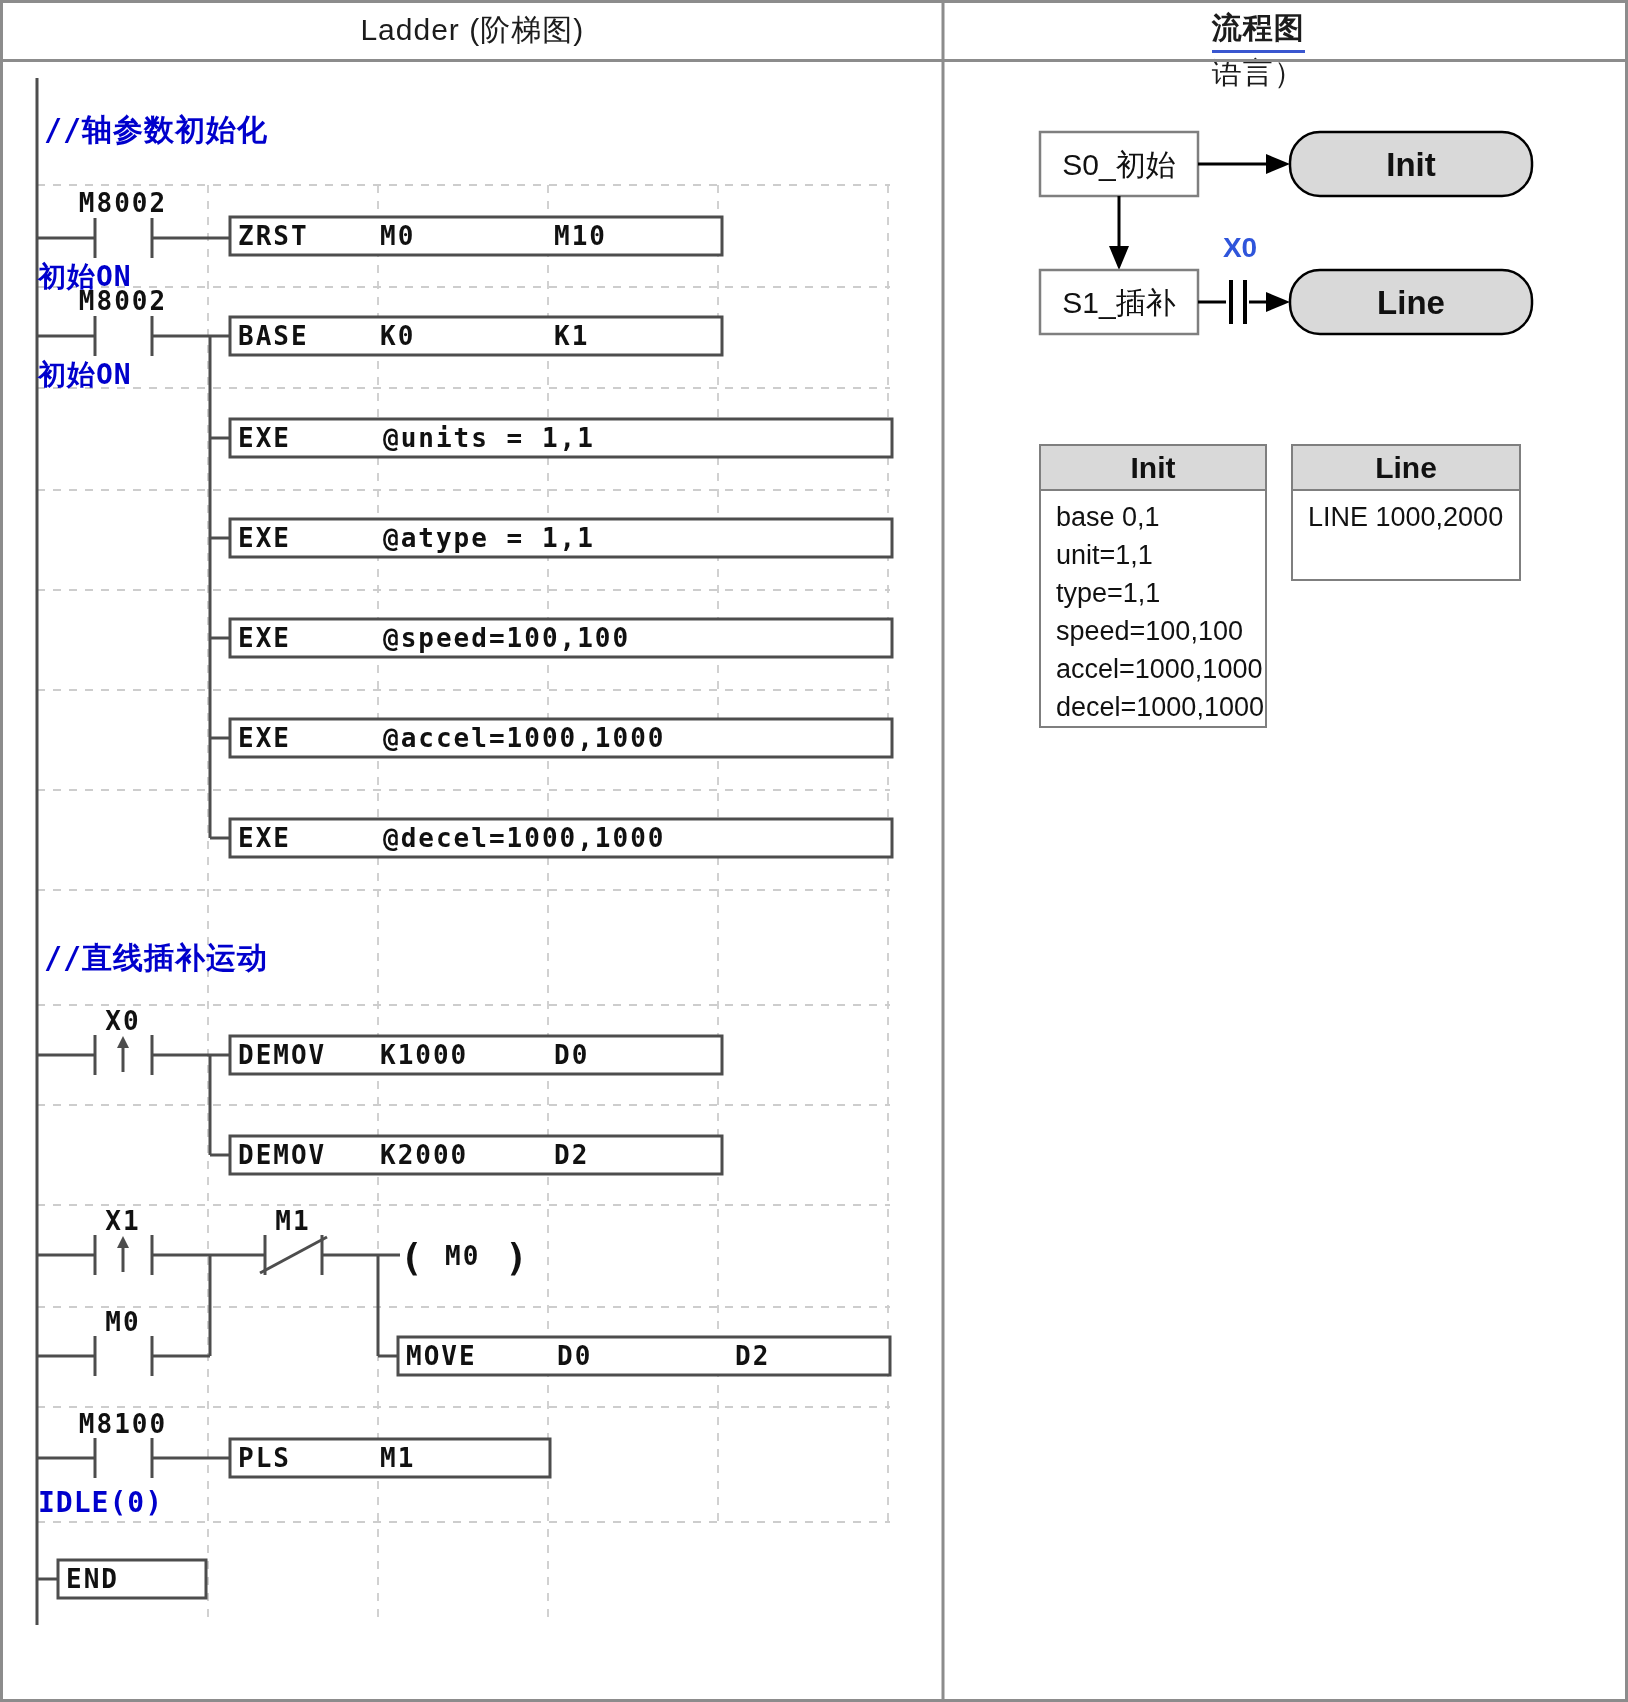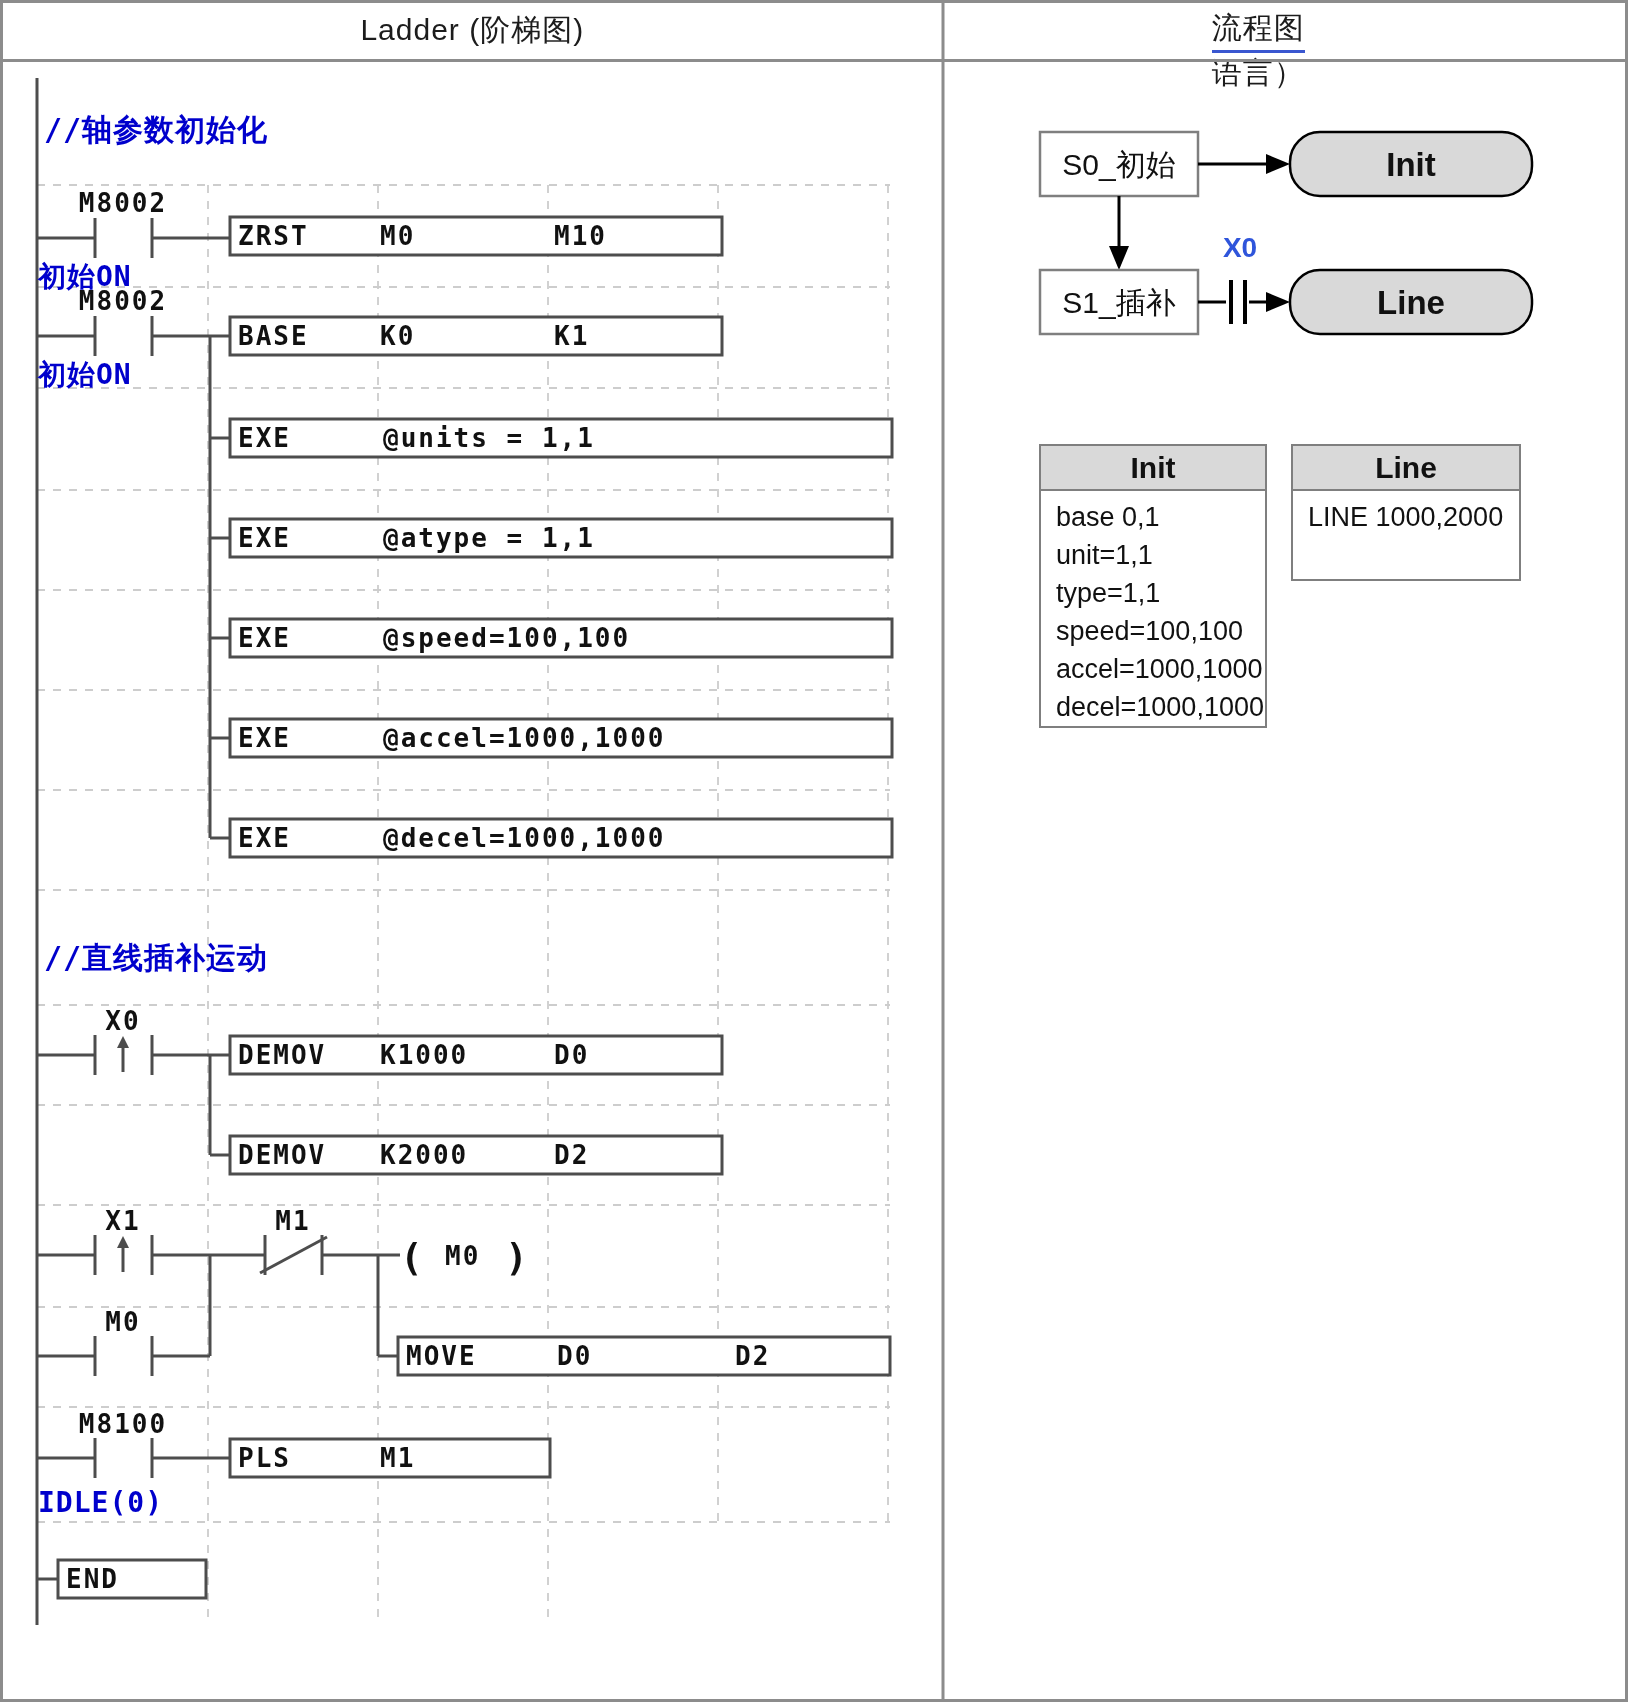--- a/index.html
+++ b/index.html
@@ -2,21 +2,21 @@
 <html><head>
 <meta charset="utf-8">
 <style>
   html,body{margin:0;padding:0;background:#fff;}
   body{width:1628px;height:1702px;position:relative;font-family:"Liberation Sans",sans-serif;}
   .header{position:absolute;top:0;left:0;width:1572px;height:60px;display:flex;margin-left:17px;}
   .hcell{height:60px;display:flex;align-items:center;justify-content:center;
          font-size:30px;color:#1c1c1c;letter-spacing:1px;}
   .hcell.left{width:943px;}
   .hcell.right{width:685px;flex-direction:column;}
-  .hlink{border-bottom:3px solid #3a57d0;padding-bottom:1px;}
+  .hlink{border-bottom:3px solid #3a57d0;padding-bottom:1px;font-weight:bold;}
   svg{position:absolute;top:0;left:0;}
   .wire{stroke:#4d4d4d;stroke-width:3;fill:none;}
   .grid{stroke:#cdcdcd;stroke-width:1.8;stroke-dasharray:8 8;fill:none;}
   .ibox{fill:#ffffff;stroke:#4d4d4d;stroke-width:3;}
   .mono{font-family:"DejaVu Sans Mono","Liberation Mono",monospace;font-weight:bold;
         font-size:26px;fill:#111;letter-spacing:2px;}
   .blue{font-family:"DejaVu Sans Mono","Liberation Mono",monospace;font-weight:bold;
         font-size:28px;fill:#0000cc;letter-spacing:1px;}
   .cmt{font-family:"DejaVu Sans Mono","Liberation Mono",monospace;font-weight:bold;
        font-size:30px;fill:#0000cc;letter-spacing:1px;}

